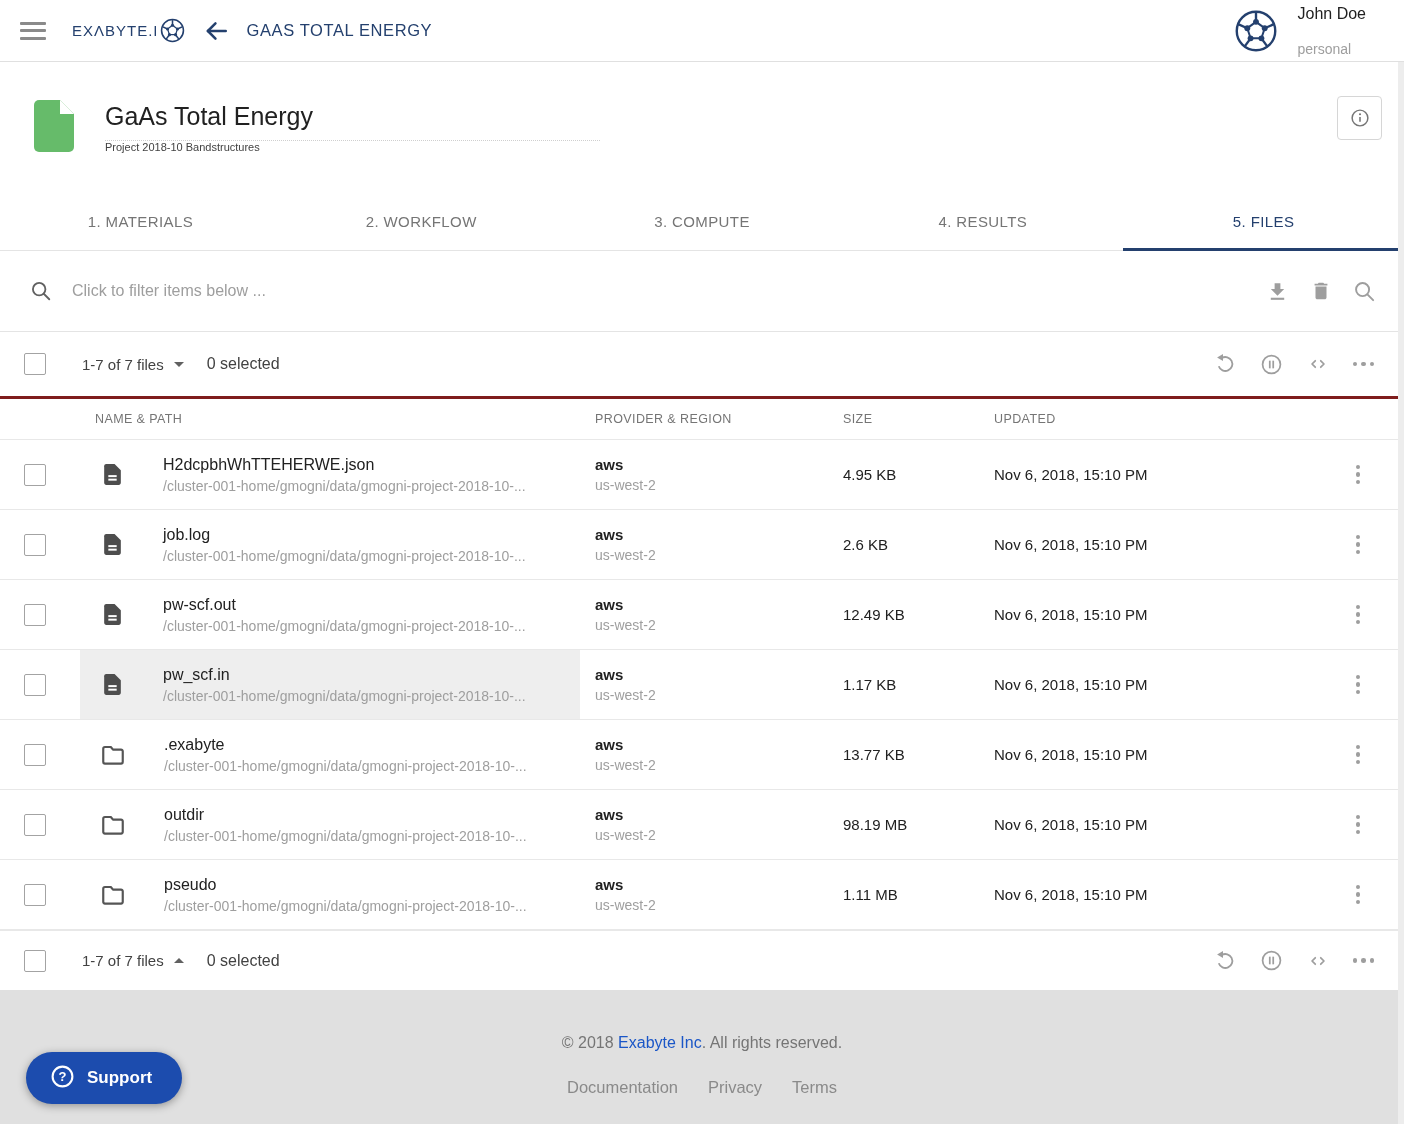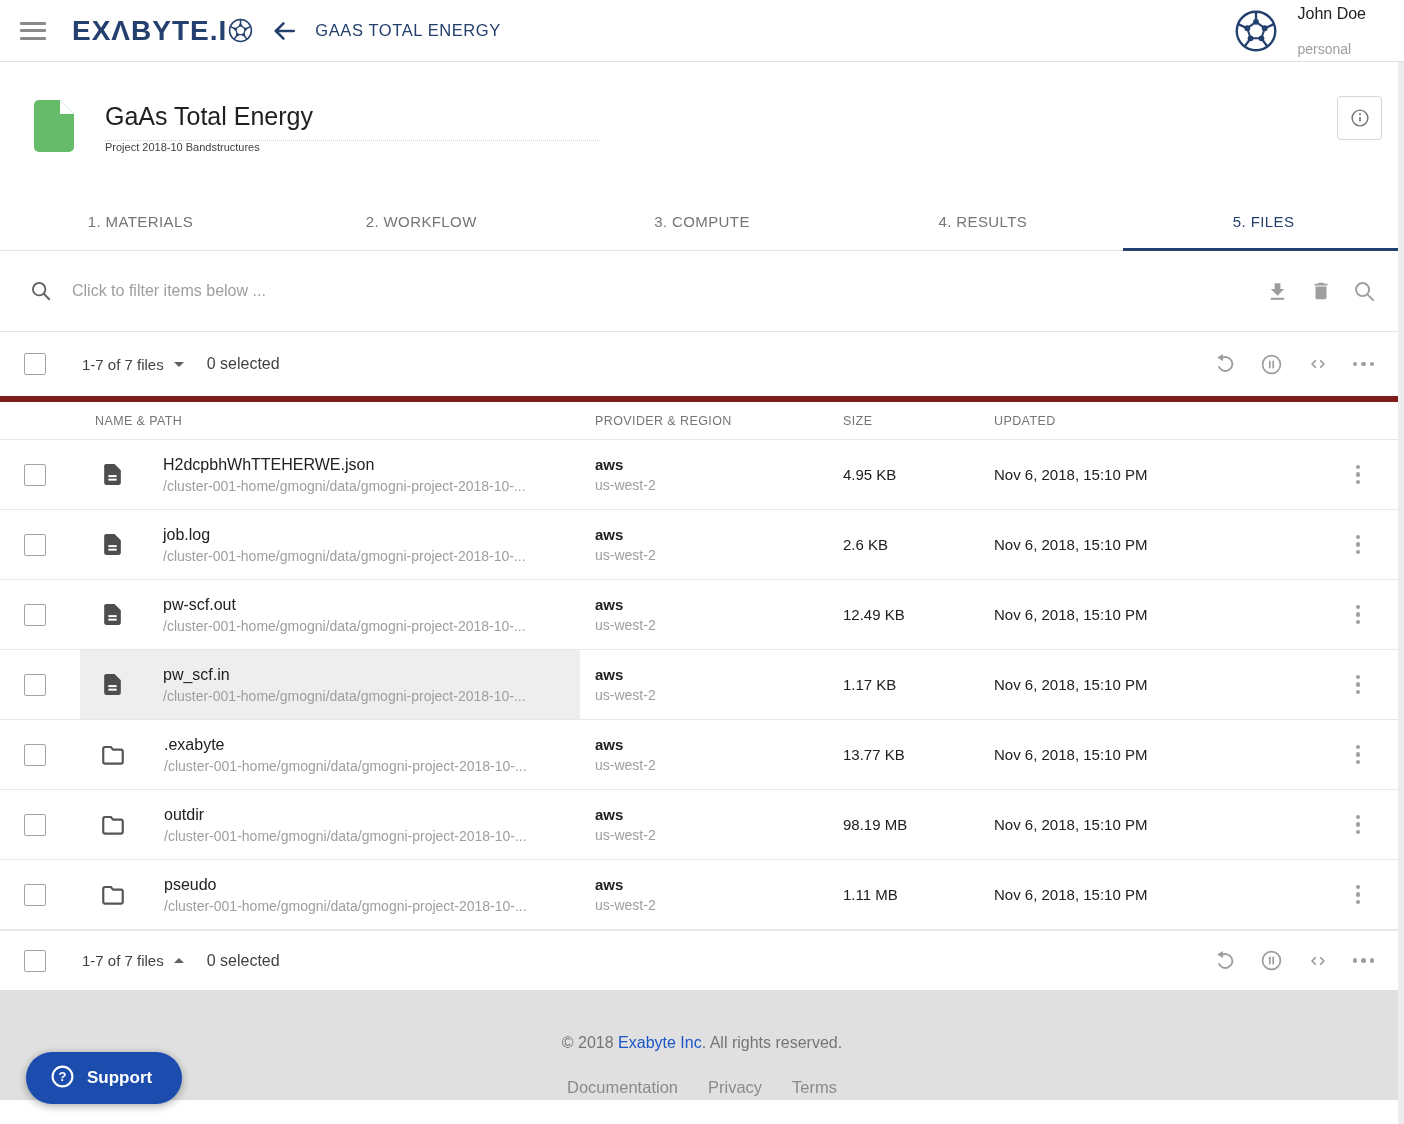--- a/index.html
+++ b/index.html
@@ -4,21 +4,21 @@
 <style>
   * { margin:0; padding:0; box-sizing:border-box; }
   html,body { width:1404px; height:1124px; background:#fff; font-family:"Liberation Sans", sans-serif; overflow:hidden; }
   .app { width:1404px; height:1124px; display:flex; flex-direction:column; position:relative; }
 
   
   .header { height:62px; display:flex; align-items:center; border-bottom:1px solid #e0e0e0; padding:0 0 0 20px; flex:none; }
   .hamburger { width:26px; height:18px; display:flex; flex-direction:column; justify-content:space-between; cursor:pointer; }
   .hamburger i { display:block; height:3px; background:#8a8a8a; border-radius:1px; }
   .logo { display:flex; align-items:center; margin-left:26px; cursor:pointer; }
-  .logo-text { font-size:28px; font-weight:bold; color:#24406e; letter-spacing:1px; }
+  .logo-text { font-size:15px; font-weight:normal; color:#24406e; letter-spacing:1px; }
   .logo-ball { margin-left:1px; display:flex; }
   .back-arrow { margin-left:18px; display:flex; cursor:pointer; }
   .header-title { margin-left:18px; font-size:16.5px; font-weight:500; color:#24406e; letter-spacing:.6px; }
   .header-right { margin-left:auto; display:flex; align-items:center; gap:20px; padding-right:38px; }
   .avatar { width:44px; height:44px; border-radius:50%; display:flex; align-items:center; justify-content:center; cursor:pointer; }
   .user-block { display:flex; flex-direction:column; gap:18px; }
   .user-name { font-size:16px; color:#212121; }
   .user-account { font-size:14px; color:#9e9e9e; }
 
   
@@ -47,21 +47,21 @@
   .toolbar.bottom { height:60px; border-top:1px solid #e8e8e8; }
   .checkbox { width:22px; height:22px; border:1px solid #a3a3a3; border-radius:2px; background:#fff; cursor:pointer; flex:none; }
   .range-label { margin-left:36px; font-size:15px; color:#424242; cursor:pointer; display:flex; align-items:center;text-align:center; }
   .caret { width:0; height:0; margin-left:10px; border-left:5px solid transparent; border-right:5px solid transparent; }
   .caret.down { border-top:5px solid #616161; }
   .caret.up { border-bottom:5px solid #616161; }
   .selected-label { margin-left:23px; font-size:16px; color:#424242; }
   .toolbar-actions { margin-left:auto; display:flex; align-items:center; gap:24px; padding-right:30px; }
 
   
-  .thead { height:44px; display:flex; align-items:center; border-top:6px solid #7f1d1d; border-bottom:1px solid #e8e8e8; flex:none; }
+  .thead { height:44px; display:flex; align-items:center; border-top:3px solid #7f1d1d; border-bottom:1px solid #e8e8e8; flex:none; }
   .th { font-size:12.5px; color:#757575; letter-spacing:.4px; }
   .col-check { width:80px; padding-left:24px; display:flex; align-items:center; flex:none; }
   .col-name { width:500px; padding-left:20px; display:flex; align-items:center; flex:none; }
   .thead .col-name { padding-left:15px; }
   .col-provider { width:250px; padding-left:15px; display:flex; align-items:center; flex:none; }
   .col-size { width:150px; padding-left:13px; display:flex; align-items:center; flex:none; }
   .col-updated { width:350px; padding-left:14px; display:flex; align-items:center; flex:none; }
   .col-actions { flex:1; display:flex; align-items:center; justify-content:flex-end; padding-right:40px; }
   .row { height:70px; display:flex; align-items:stretch; border-bottom:1px solid #e8e8e8; flex:none; }
   .row:last-of-type { border-bottom:none; }
@@ -72,21 +72,21 @@
   .fpath { font-size:14px; color:#9e9e9e; }
   .prov { font-size:15px; color:#212121;font-weight:bold; }
   .reg  { font-size:14px; color:#9e9e9e; }
   .fsize, .fupdated { font-size:15px; color:#212121; }
 
   .dots-h { display:flex; gap:4px; cursor:pointer; }
   .dots-v { display:flex; flex-direction:column; gap:3px; cursor:pointer; padding:4px; }
   .dots-h i, .dots-v i { width:4.5px; height:4.5px; border-radius:50%; background:#9e9e9e; }
 
   
-  .footer { height:110px; background:#e0e0e0; position:relative; flex:none; display:flex; flex-direction:column; align-items:center; }
+  .footer { height:134px; background:#e0e0e0; position:relative; flex:none; display:flex; flex-direction:column; align-items:center; }
   .copyright { margin-top:44px; font-size:16px; color:#757575; }
   .copyright a { color:#1a56c7; text-decoration:none; cursor:pointer; }
   .footer-links { margin-top:26px; display:flex; gap:30px; }
   .footer-links span { font-size:16.5px; color:#8a8a8a; cursor:pointer; }
   .support-btn { position:absolute; left:26px; top:62px; height:52px; padding:0 30px 0 24px; border-radius:26px; background:#1c4cae; display:flex; align-items:center; gap:12px; box-shadow:0 2px 8px rgba(0,0,0,.35); cursor:pointer; }
   .support-label { color:#fff; font-size:17px; font-weight:bold; }
 
   .scroll-strip { position:absolute; top:62px; right:0; width:6px; bottom:0; background:#ededed; }
 </style>
 </head>

